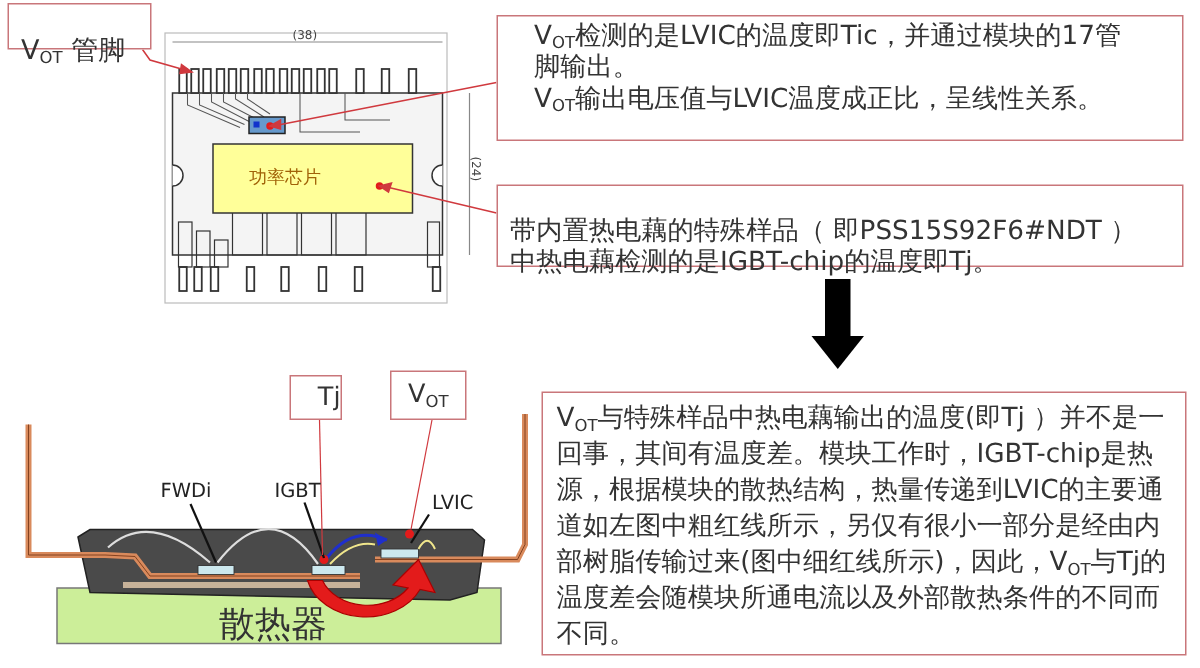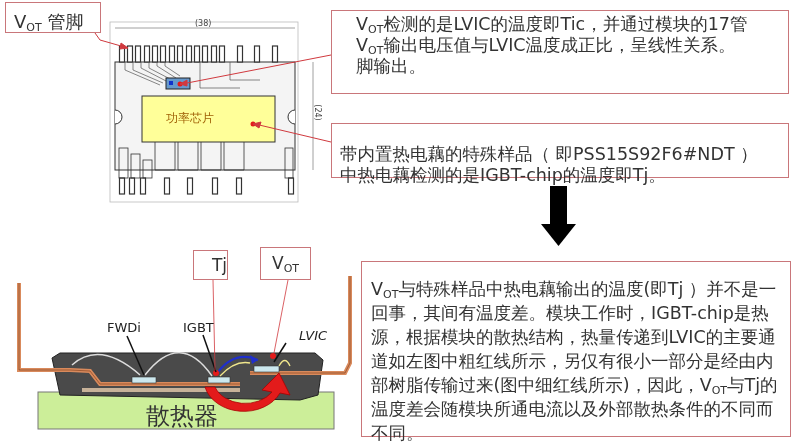--- a/index.html
+++ b/index.html
@@ -1,23 +1,23 @@
 <!DOCTYPE html>
 <html><head>
 <meta charset="utf-8">
 <style>
   html,body{margin:0;padding:0;background:#fff;}
   body{width:800px;height:445px;position:relative;overflow:hidden;font-family:"DejaVu Sans",sans-serif;color:#333;}
   .box{position:absolute;border:1.5px solid #c9767a;background:#fff;box-sizing:border-box;}
   .txt{font-size:17.5px;line-height:21px;color:#333;}
   sub{font-size:11px;vertical-align:-3px;line-height:0;}
-  #vot-label{left:5px;top:2px;width:96px;height:31px;padding:8px 0 0 8px;font-size:18px;}
+  #vot-label{left:5px;top:2px;width:96px;height:31px;padding:20px 0 0 8px;font-size:18px;}
   #note1{left:331px;top:10px;width:458px;height:84px;padding:3px 24px;}
   #note2{left:331px;top:123px;width:458px;height:55px;padding:20px 8px;}
-  #note3{left:361px;top:261px;width:430px;height:176px;padding:15px 9px;font-size:17.5px;line-height:24px;}
+  #note3{left:361px;top:261px;width:430px;height:176px;padding:5px 9px;font-size:17.5px;line-height:24px;}
   #tj-box{left:193px;top:250px;width:35px;height:30px;text-align:right;font-size:17px;line-height:28px;}
   #vot-box2{left:260px;top:247px;width:51px;height:33px;text-align:center;font-size:17px;line-height:30px;}
   svg{position:absolute;left:0;top:0;}
   .lbl{position:absolute;font-size:13px;color:#222;}
 </style>
 </head>
 <body>
 
 <svg width="800" height="445">
 
@@ -143,30 +143,30 @@
 </svg>
 
 <div class="box txt" id="vot-label"><span>V</span><sub>OT</sub><span> 管脚</span></div>
 
 <div style="position:absolute;left:195px;top:19px;font-size:8px;color:#444;">(38)</div>
 <div style="position:absolute;left:309px;top:108px;font-size:8px;color:#444;transform:rotate(90deg);">(24)</div>
 <div style="position:absolute;left:166px;top:110px;font-size:12px;color:#a16207;">功率芯片</div>
 
 <div class="box txt" id="note1">
   <div><span>V</span><sub>OT</sub><span>检测的是LVIC的温度即Tic，并通过模块的17管</span></div>
+  <div>脚输出。</div>
   <div><span>V</span><sub>OT</sub><span>输出电压值与LVIC温度成正比，呈线性关系。</span></div>
-  <div>脚输出。</div>
 </div>
 
 <div class="box txt" id="note2">
   <div>带内置热电藕的特殊样品（ 即PSS15S92F6#NDT ）</div>
   <div>中热电藕检测的是IGBT-chip的温度即Tj。</div>
 </div>
 
 <div class="box" id="tj-box">Tj</div>
 <div class="box" id="vot-box2"><span>V</span><sub>OT</sub></div>
 
 <div class="lbl" style="left:107px;top:320px;">FWDi</div>
 <div class="lbl" style="left:183px;top:320px;">IGBT</div>
-<div class="lbl" style="left:299px;top:328px;font-style:italic;">LVIC</div>
+<div class="lbl" style="left:288px;top:328px;">LVIC</div>
 <div style="position:absolute;left:146px;top:400px;font-size:24px;color:#333;">散热器</div>
 
 <div class="box" id="note3"><span>V</span><sub>OT</sub><span>与特殊样品中热电藕输出的温度(即Tj ）并不是一回事，其间有温度差。模块工作时，IGBT-chip是热源，根据模块的散热结构，热量传递到LVIC的主要通道如左图中粗红线所示，另仅有很小一部分是经由内部树脂传输过来(图中细红线所示)，因此，</span><span>V</span><sub>OT</sub><span>与Tj的温度差会随模块所通电流以及外部散热条件的不同而不同。</span></div>
 
 </body></html>

